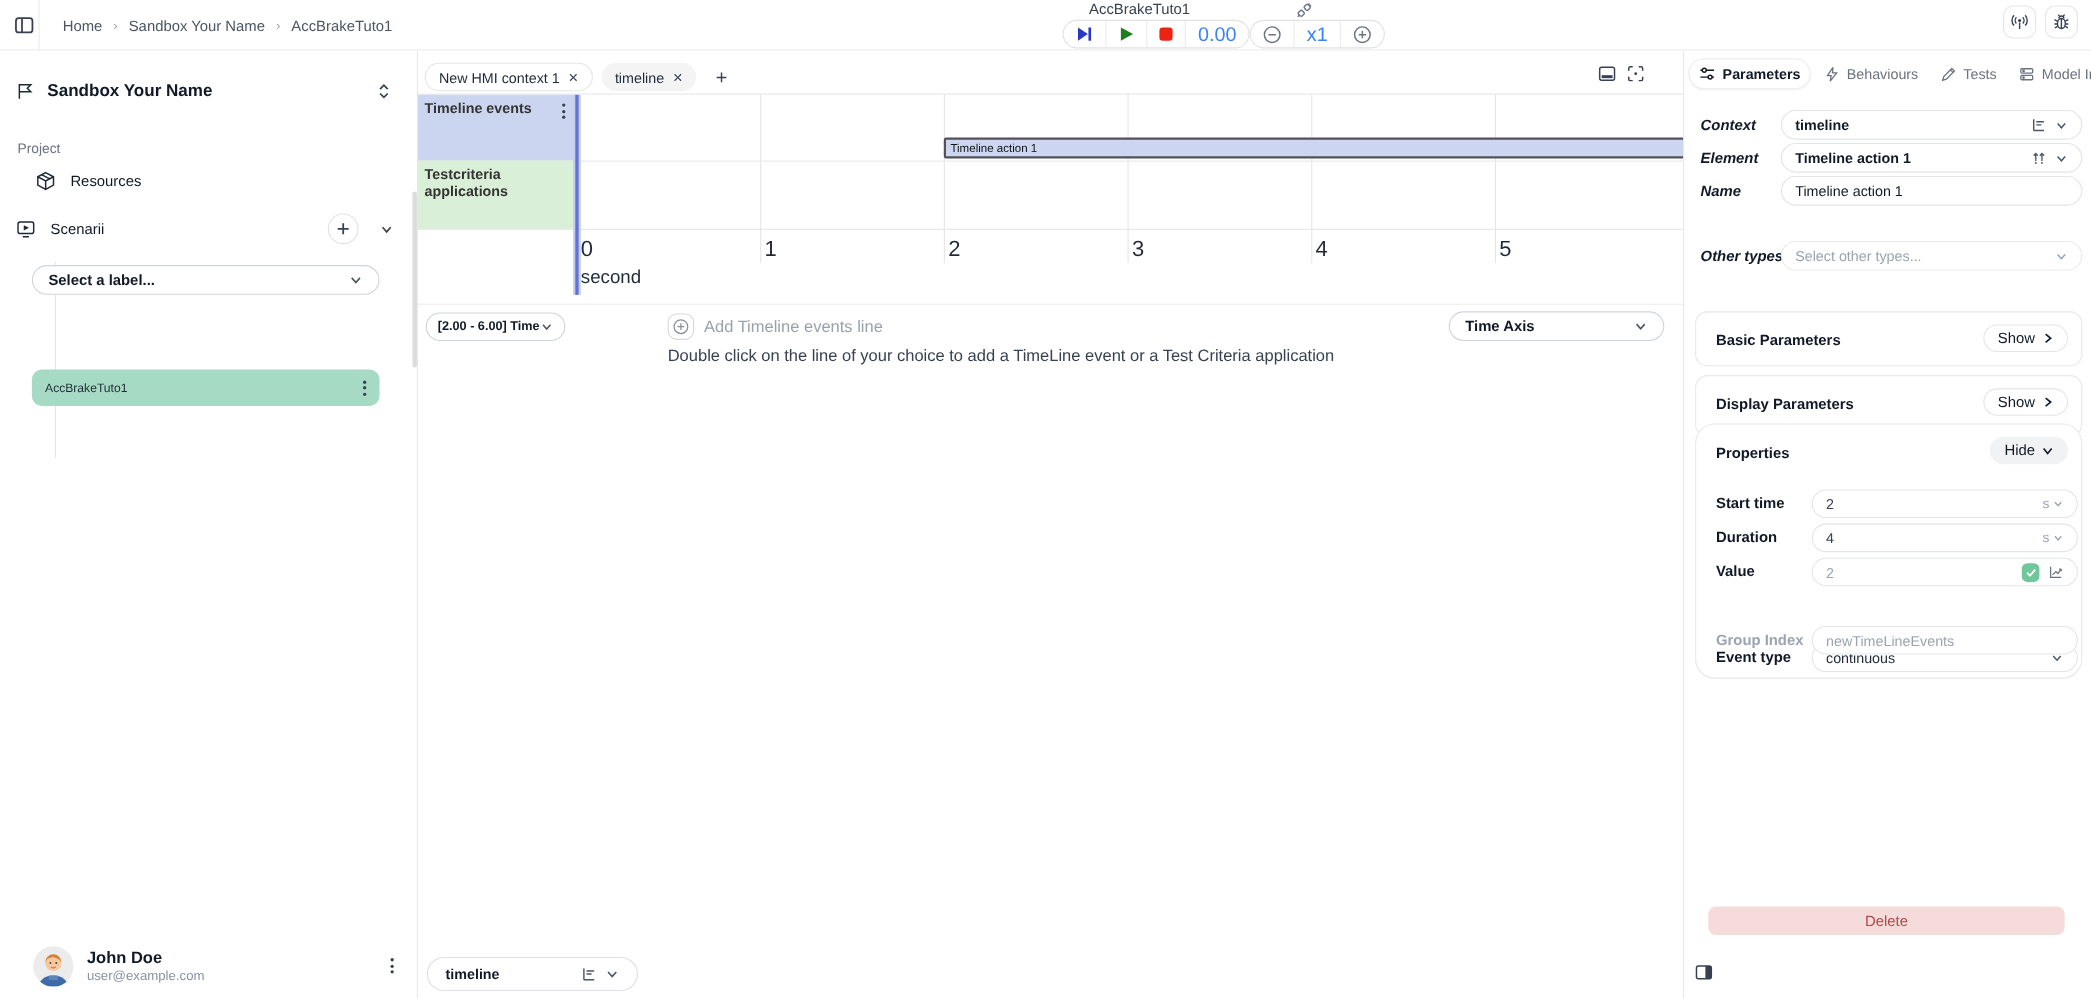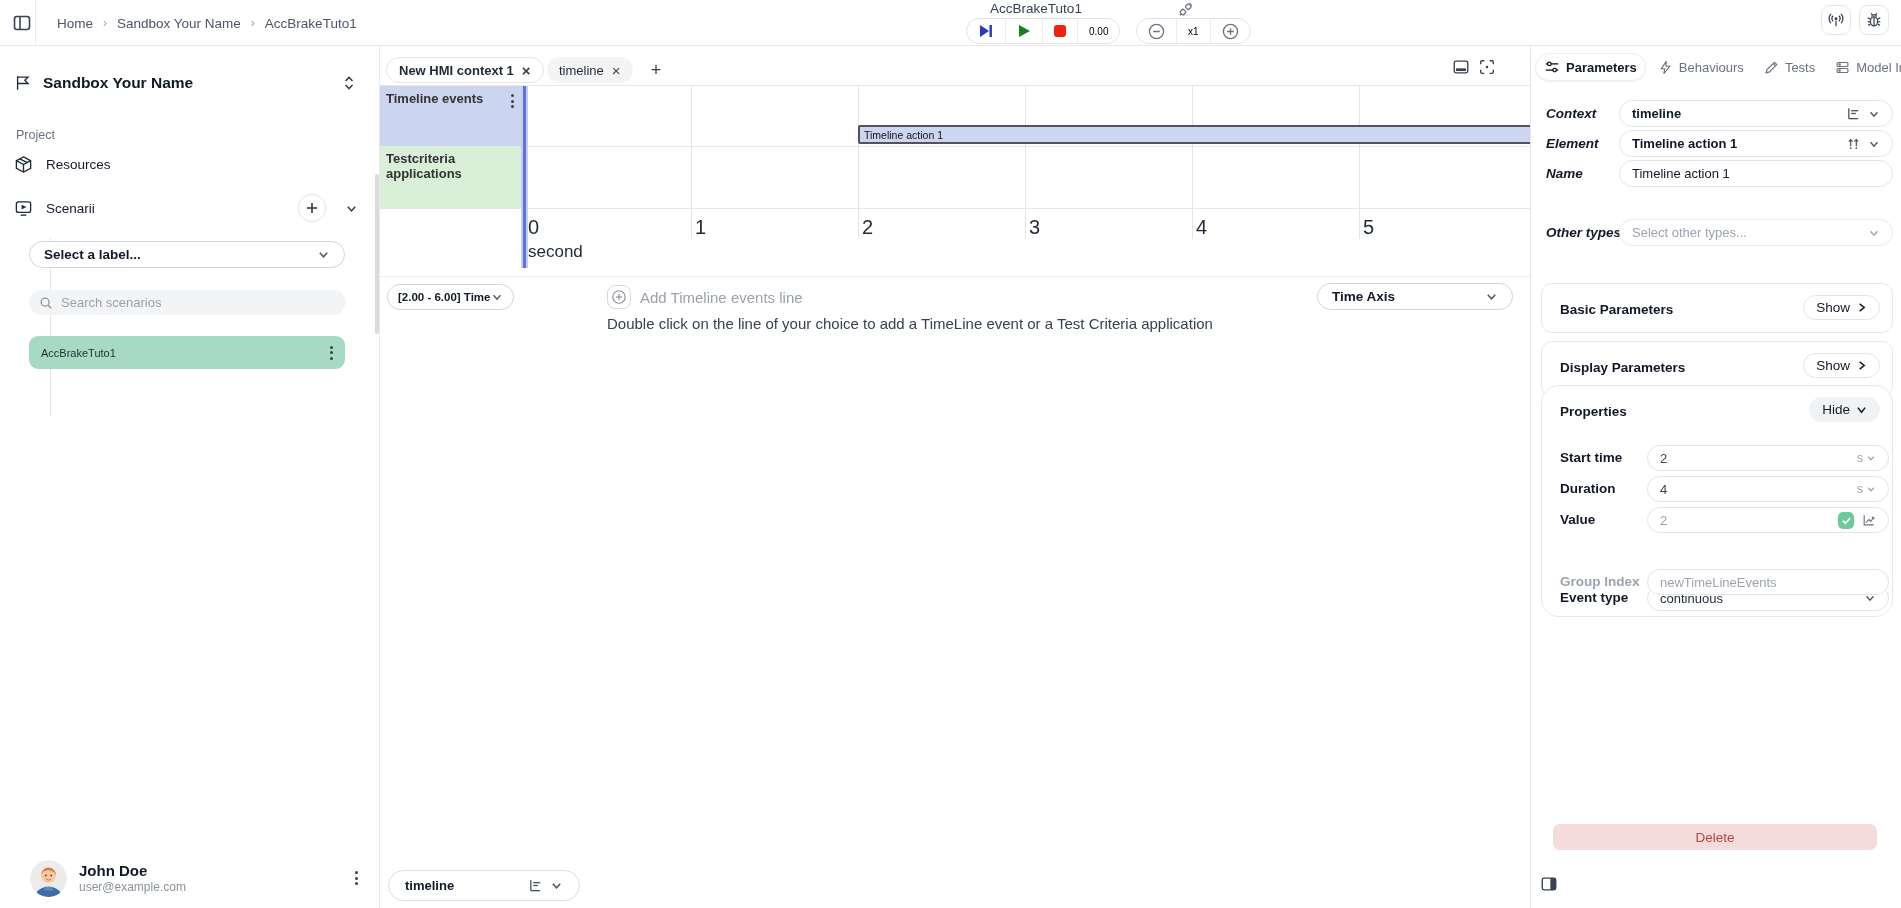--- a/index.html
+++ b/index.html
@@ -15,21 +15,21 @@
     align-items:center; justify-content:center; color:#374151; cursor:pointer; }
   .top .vsep { position:absolute; left:35px; top:0; width:1px; height:46px; background:#ececec; }
   .crumbs { position:absolute; left:57px; top:0; height:46px; display:flex; align-items:center;
     gap:10px; font-size:13.5px; color:#4b5563; }
   .crumbs .sep { color:#9ca3af; font-size:12px; }
   .doc-title { position:absolute; left:966px; top:1px; width:140px; text-align:center;
     font-size:13.5px; color:#374151; }
   .transport { position:absolute; top:18px; height:26px; display:flex; align-items:stretch;
     border:1px solid #e2e2e2; border-radius:13px; background:#fff; overflow:hidden; }
   .transport .seg { display:flex; align-items:center; justify-content:center; padding:0 11px;
-    border-right:1px solid #ececec; cursor:pointer; font-size:10px; color:#000000; }
+    border-right:1px solid #ececec; cursor:pointer; font-size:18px; color:#3b82f6; }
   .transport .seg:last-child { border-right:none; }
   .tp1 { left:966px; }
   .tp2 { left:1136px; }
   .stopsq { width:12px; height:12px; background:#ee2211; border-radius:3px; }
   .unplug { position:absolute; left:1176px; top:1px; color:#6b7280; cursor:pointer; }
   .top-right-btn { position:absolute; top:5px; width:30px; height:30px; border:1px solid #e5e5e5;
     border-radius:9px; display:flex; align-items:center; justify-content:center; color:#374151;
     background:#fff; cursor:pointer; }
 
   
@@ -75,21 +75,21 @@
   .user-row .uemail { font-size:12px; color:#8b929c; margin-top:1px; }
   .user-row .kebab { position:absolute; right:22px; color:#374151; }
   .kebab { display:flex; flex-direction:column; gap:2.5px; align-items:center; cursor:pointer; }
   .kebab i { width:3px; height:3px; border-radius:50%; background:currentColor; display:block; }
 
   
   .main { position:absolute; left:380px; top:46px; width:1150px; height:862px; background:#fff; }
   .tabstrip { position:absolute; left:0; top:0; width:1150px; height:39px; }
   .tab { position:absolute; top:11px; height:26px; border-radius:14px; display:flex;
     align-items:center; padding:0 12px; gap:8px; font-size:13px; color:#1f2937; cursor:pointer; }
-  .tab.active { left:6px; background:#fff; border:1px solid #e5e5e5;font-weight:bold; }
+  .tab.active { left:6px; background:#fff; border:1px solid #e5e5e5; }
   .tab.idle { left:167px; background:#f4f4f5; }
   .tab .x { font-size:15px; color:#374151; line-height:1; cursor:pointer; }
   .tab-add { position:absolute; left:264px; top:12px; width:24px; height:24px; display:flex;
     align-items:center; justify-content:center; font-size:18px; color:#374151; cursor:pointer; }
   .strip-icons { position:absolute; right:34px; top:12px; display:flex; gap:8px; color:#374151; }
   .strip-icons span { cursor:pointer; }
 
   .grid { position:absolute; left:0; top:39px; width:1150px; height:192px; overflow:hidden;
     border-top:1px solid #e7e7e7; border-bottom:1px solid #ececec; }
   .rowlabel { position:absolute; left:0; width:144px; padding:5px 6px; font-size:13px;
@@ -293,21 +293,21 @@
       <span class="unfold">
         <svg width="14" height="16" viewBox="0 0 14 16" fill="none" stroke="currentColor" stroke-width="1.6">
             <path d="M3.5 6 L7 2.5 L10.5 6"></path>
             <path d="M3.5 10 L7 13.5 L10.5 10"></path>
           </svg>
       </span>
     </div>
 
     <div class="proj-label">Project</div>
 
-    <div class="nav-row" style="top:105px;">
+    <div class="nav-row" style="top:105px;margin-left:18px;">
       <span class="nico">
         <svg width="19" height="19" viewBox="0 0 20 20" fill="none" stroke="currentColor" stroke-width="1.4">
             <path d="M10 2 L17.5 6 V14 L10 18 L2.5 14 V6 Z"></path>
             <path d="M2.5 6 L10 10 L17.5 6"></path>
             <path d="M10 10 V18"></path>
             <path d="M6 4 L14 8"></path>
           </svg>
       </span>
       <span class="ntext">Resources</span>
     </div>
@@ -338,29 +338,20 @@
 
     <div class="label-select">
       <span class="txt">Select a label...</span>
       <span class="chev">
         <svg width="13" height="13" viewBox="0 0 14 14" fill="none" stroke="currentColor" stroke-width="1.6">
             <path d="M3 5 L7 9.5 L11 5"></path>
           </svg>
       </span>
     </div>
 
-    <div class="search-box">
-      <span>
-        <svg width="14" height="14" viewBox="0 0 16 16" fill="none" stroke="#8b929c" stroke-width="1.5">
-            <circle cx="7" cy="7" r="4.5"></circle>
-            <line x1="10.5" y1="10.5" x2="14" y2="14"></line>
-          </svg>
-      </span>
-      <input type="text" placeholder="Search scenarios" style="">
-    </div>
 
     <div class="scenario-item">
       <span class="stxt">AccBrakeTuto1</span>
       <span class="kebab">
           <i></i>
           <i></i>
           <i></i>
         </span>
     </div>
 

